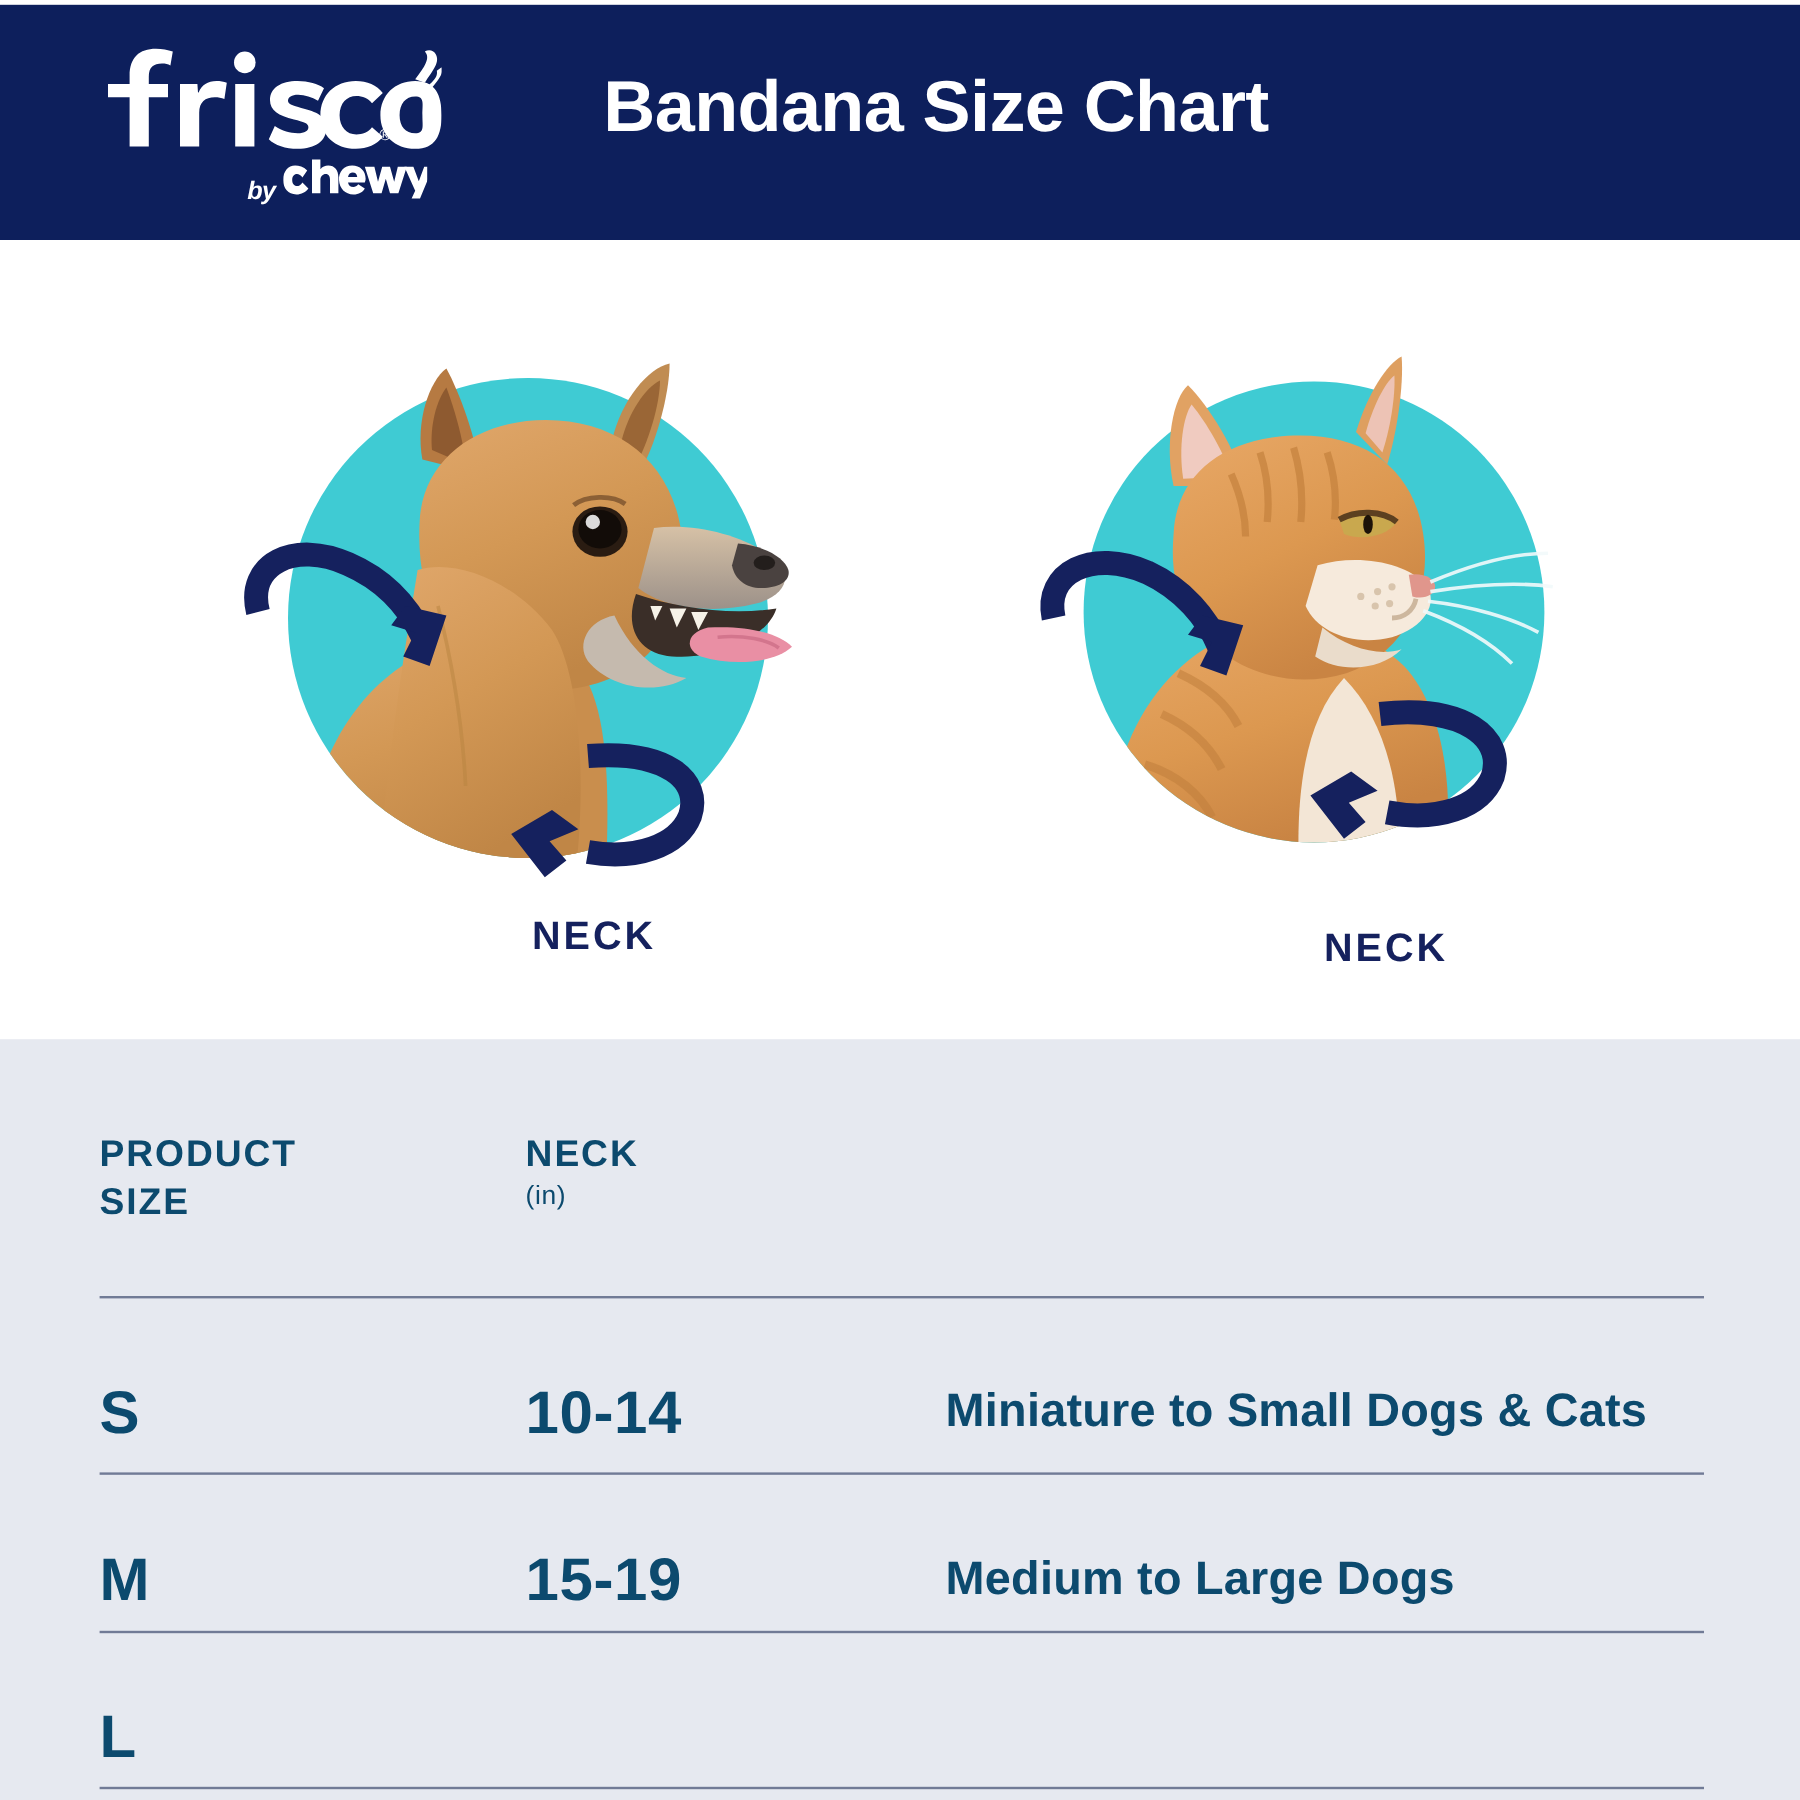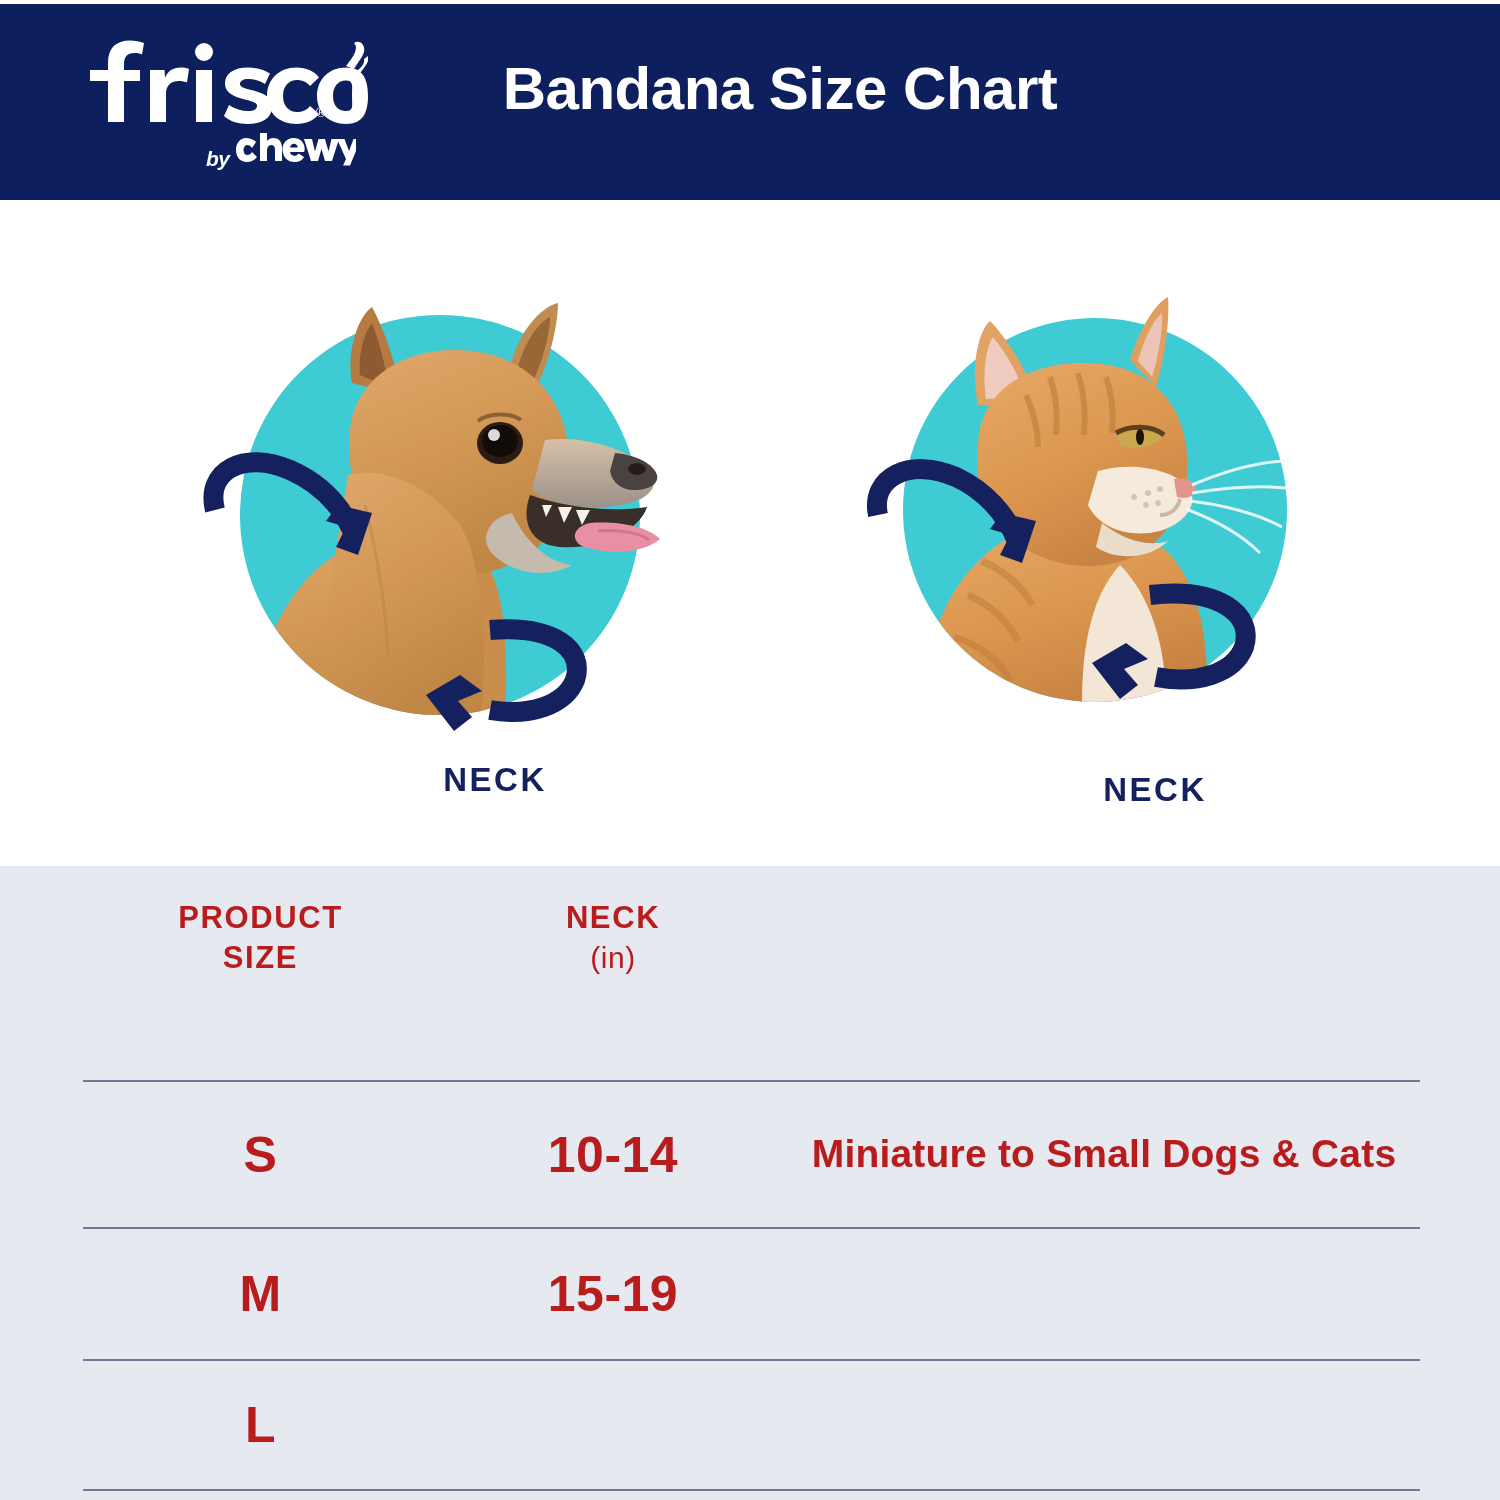--- a/index.html
+++ b/index.html
@@ -141,44 +141,44 @@
     top: 0;
     width: 1337px;
   }
   .trow {
     display: flex;
     align-items: center;
     width: 100%;
   }
   .tcell {
     box-sizing: border-box;
-    text-align: center;
-    color: #b91c1c;
-    font-family: "Liberation Sans", sans-serif;
+    color: #0c4a6e;
+    font-family: "Liberation Sans", sans-serif;
+    margin-top: 44px;
   }
   .col-size  { width: 355px; }
   .col-neck  { width: 350px; }
   .col-rec   { width: 632px; }
 
   .thead {
     height: 182px;
     align-items: flex-start;
     padding-top: 32px;
   }
   .thead .tcell {
     font-size: 31px;
     font-weight: 700;
     letter-spacing: 1.6px;
     line-height: 1.30;
   }
   .thead .unit {
     display: block;
     font-weight: 400;
     letter-spacing: 0.5px;
-    font-size: 30px;
+    font-size: 22px;
   }
 
   .divider {
     height: 2px;
     background: #4A5578;
     width: 100%;
     opacity: 0.75;
   }
 
   .tbody-row {
@@ -427,20 +427,21 @@
         <div class="tcell col-size cell-size">S</div>
         <div class="tcell col-neck cell-neck">10-14</div>
         <div class="tcell col-rec cell-rec">Miniature to Small Dogs &amp; Cats</div>
       </div>
 
       <div class="divider"></div>
 
       <div class="trow tbody-row row-m">
         <div class="tcell col-size cell-size">M</div>
         <div class="tcell col-neck cell-neck">15-19</div>
+        <div class="tcell col-rec cell-rec">Medium to Large Dogs</div>
       </div>
 
       <div class="divider"></div>
 
       <div class="trow tbody-row row-l">
         <div class="tcell col-size cell-size">L</div>
       </div>
 
       <div class="divider"></div>
 

